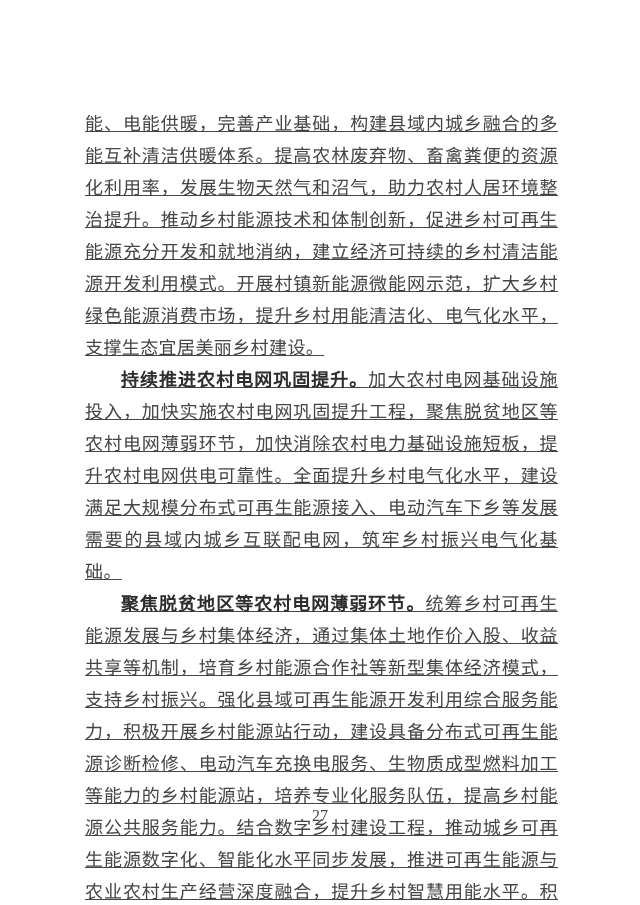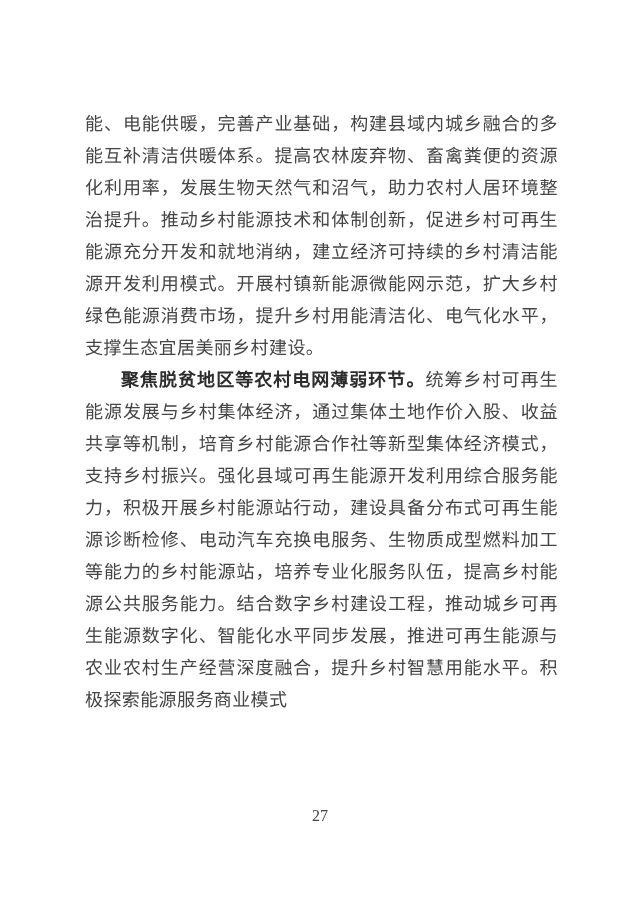--- a/index.html
+++ b/index.html
@@ -27,20 +27,21 @@
   }
   .para {
     margin: 0;
     font-size: 18px;
     line-height: 32px;
     letter-spacing: 0.4px;
     color: var(--body-text, #454545);
     text-align: justify;
     text-justify: inter-ideograph;
     word-break: break-all;
+    text-decoration: underline;
   }
   .para.indented {
     text-indent: 2em;
   }
   .para .lead {
     font-weight: 700;
     color: var(--lead-text, #2d2d2d);
   }
   .page-number {
     position: absolute;
@@ -55,20 +56,21 @@
 </style>
 </head>
 <body>
 
 <div class="doc-page">
 
   <div class="text-block">
 
     <p class="para"><span class="body-text">能、电能供暖，完善产业基础，构建县域内城乡融合的多能互补清洁供暖体系。提高农林废弃物、畜禽粪便的资源化利用率，发展生物天然气和沼气，助力农村人居环境整治提升。推动乡村能源技术和体制创新，促进乡村可再生能源充分开发和就地消纳，建立经济可持续的乡村清洁能源开发利用模式。开展村镇新能源微能网示范，扩大乡村绿色能源消费市场，提升乡村用能清洁化、电气化水平，支撑生态宜居美丽乡村建设。</span></p>
 
+    <p class="para indented"><span class="lead">持续推进农村电网巩固提升。</span><span class="body-text">加大农村电网基础设施投入，加快实施农村电网巩固提升工程，聚焦脱贫地区等农村电网薄弱环节，加快消除农村电力基础设施短板，提升农村电网供电可靠性。全面提升乡村电气化水平，建设满足大规模分布式可再生能源接入、电动汽车下乡等发展需要的县域内城乡互联配电网，筑牢乡村振兴电气化基础。</span></p>
 
     <p class="para indented"><span class="lead">聚焦脱贫地区等农村电网薄弱环节。</span><span class="body-text">统筹乡村可再生能源发展与乡村集体经济，通过集体土地作价入股、收益共享等机制，培育乡村能源合作社等新型集体经济模式，支持乡村振兴。强化县域可再生能源开发利用综合服务能力，积极开展乡村能源站行动，建设具备分布式可再生能源诊断检修、电动汽车充换电服务、生物质成型燃料加工等能力的乡村能源站，培养专业化服务队伍，提高乡村能源公共服务能力。结合数字乡村建设工程，推动城乡可再生能源数字化、智能化水平同步发展，推进可再生能源与农业农村生产经营深度融合，提升乡村智慧用能水平。积极探索能源服务商业模式</span></p>
 
   </div>
 
   <div class="page-number">27</div>
 
 </div>
 
 </body></html>

